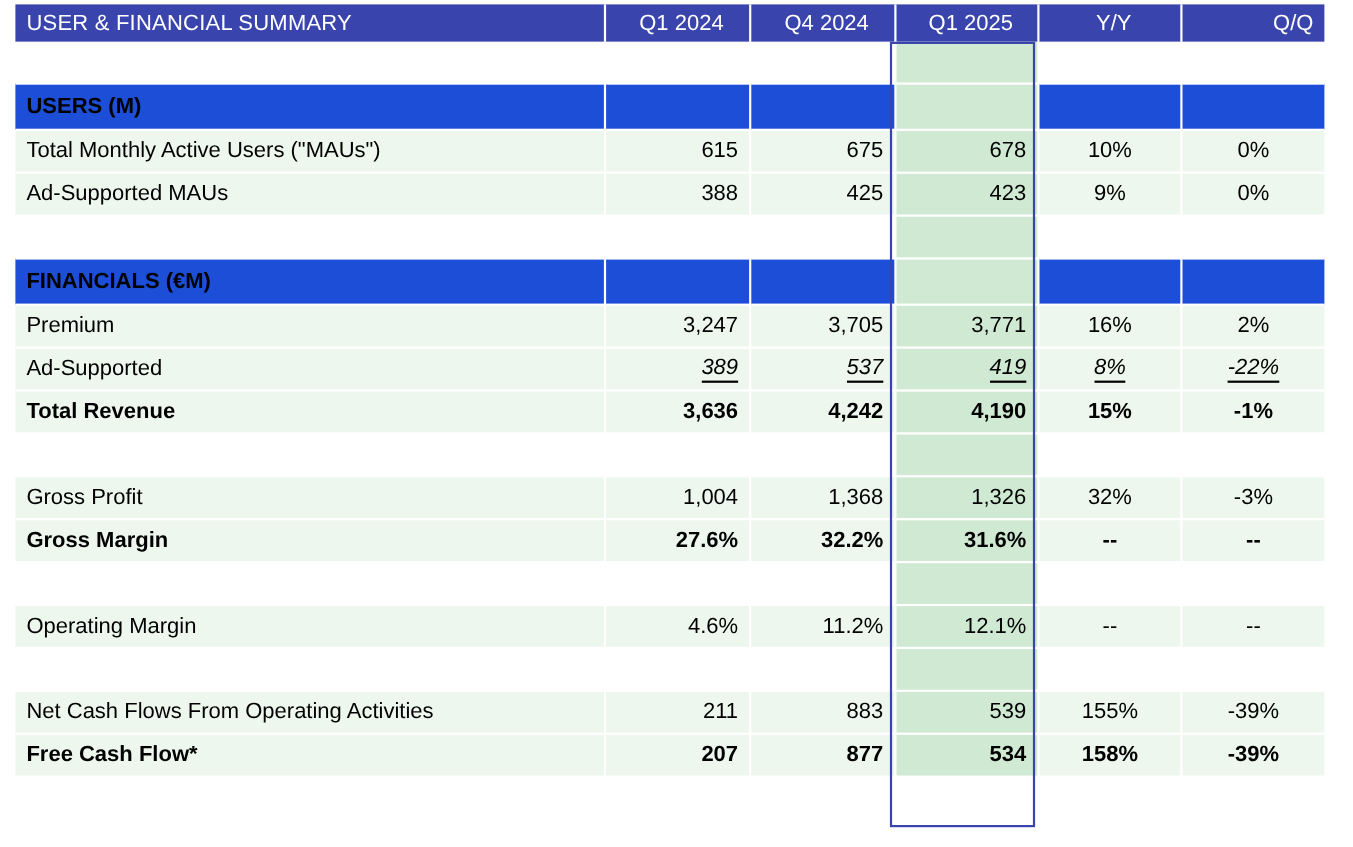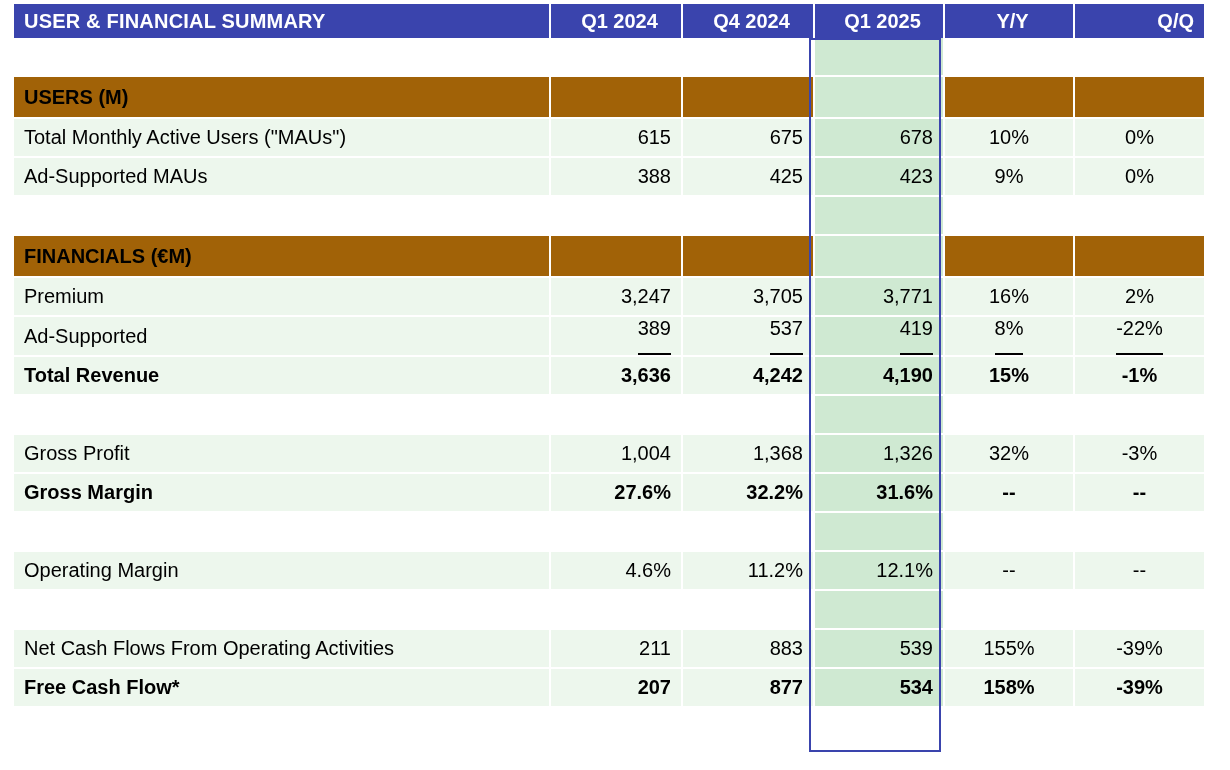--- a/index.html
+++ b/index.html
@@ -30,21 +30,21 @@
   table.fin col.c-label { width: 536px; }
   table.fin col.c-q     { width: 132px; }
   table.fin col.c-cur   { width: 130px; }
   table.fin col.c-pct   { width: 130px; }
 
   
   tr.hdr th {
     background: #3a44ad;
     color: #ffffff;
     font-size: 20px;
-    font-weight: bold;
+    font-weight: normal;
     height: 34px;
     padding: 0 10px;
     border-right: 2px solid #ffffff;
     white-space: nowrap;
   }
   tr.hdr th.h-title { text-align: left; letter-spacing: .2px; }
   tr.hdr th.h-col   { text-align: center; padding-left: 17px; }
   tr.hdr th.h-last  { border-right: none; text-align: right; }
 
   
@@ -62,32 +62,33 @@
   td.num   { text-align: right; }
   td.pct   { text-align: center; }
 
   
   tr.data td      { background: #edf7ed; }
   tr.data td.hl   { background: #cfe9d2; }
 
   tr.spacer td    { background: #ffffff; height: 37px; }
   tr.spacer td.hl { background: #cfe9d2; }
 
-  tr.section td      { background: #a16207; font-weight: bold; height: 40px; }
+  tr.section td      { background: #1d4ed8; font-weight: bold; height: 40px; }
   tr.section td.hl   { background: #cfe9d2; }
 
   tr.bold td { font-weight: bold; }
 
   
   tr.ruled td.num span.u,
   tr.ruled td.pct span.u {
     display: inline-block;
     border-bottom: 2px solid #000000;
-    padding-bottom: 14px;
+    padding-bottom: 1px;
     line-height: 1.05;
+    font-style: italic;
   }
 
   
   #hl-outline {
     position: absolute;
     left: 809px;
     top: 38px;
     width: 132px;
     height: 714px;
     border: 2px solid #3a44ad;

